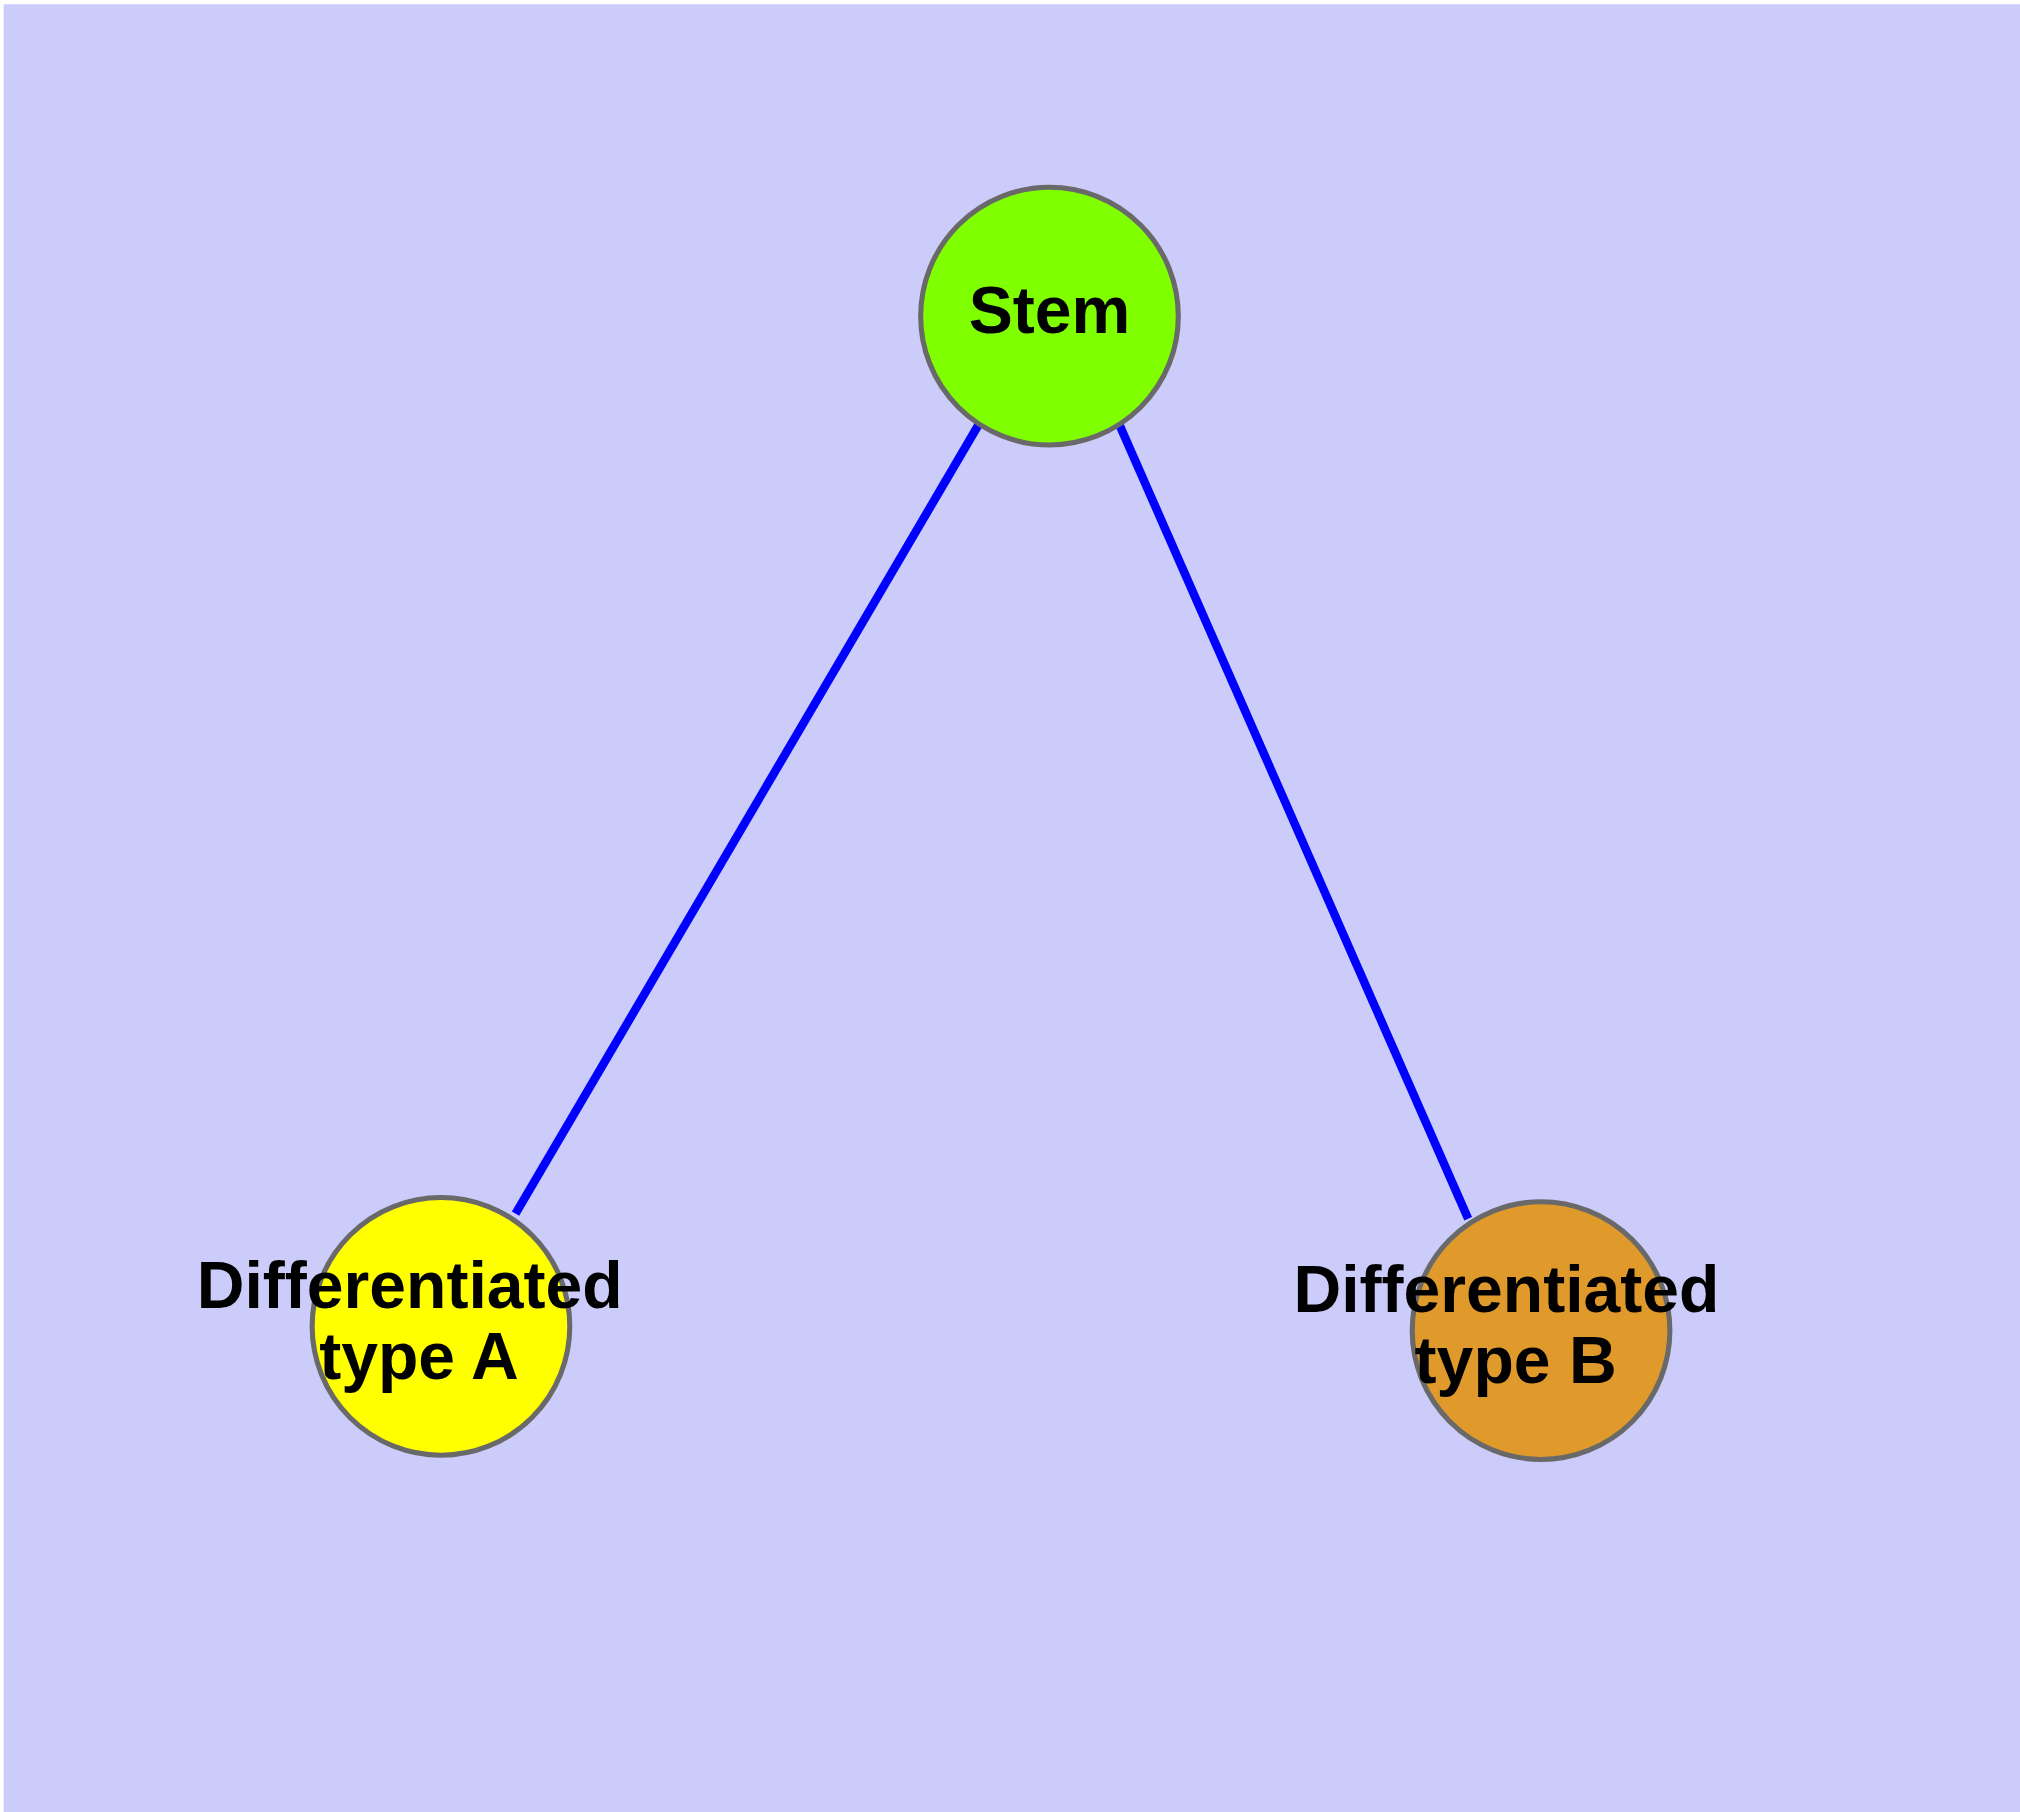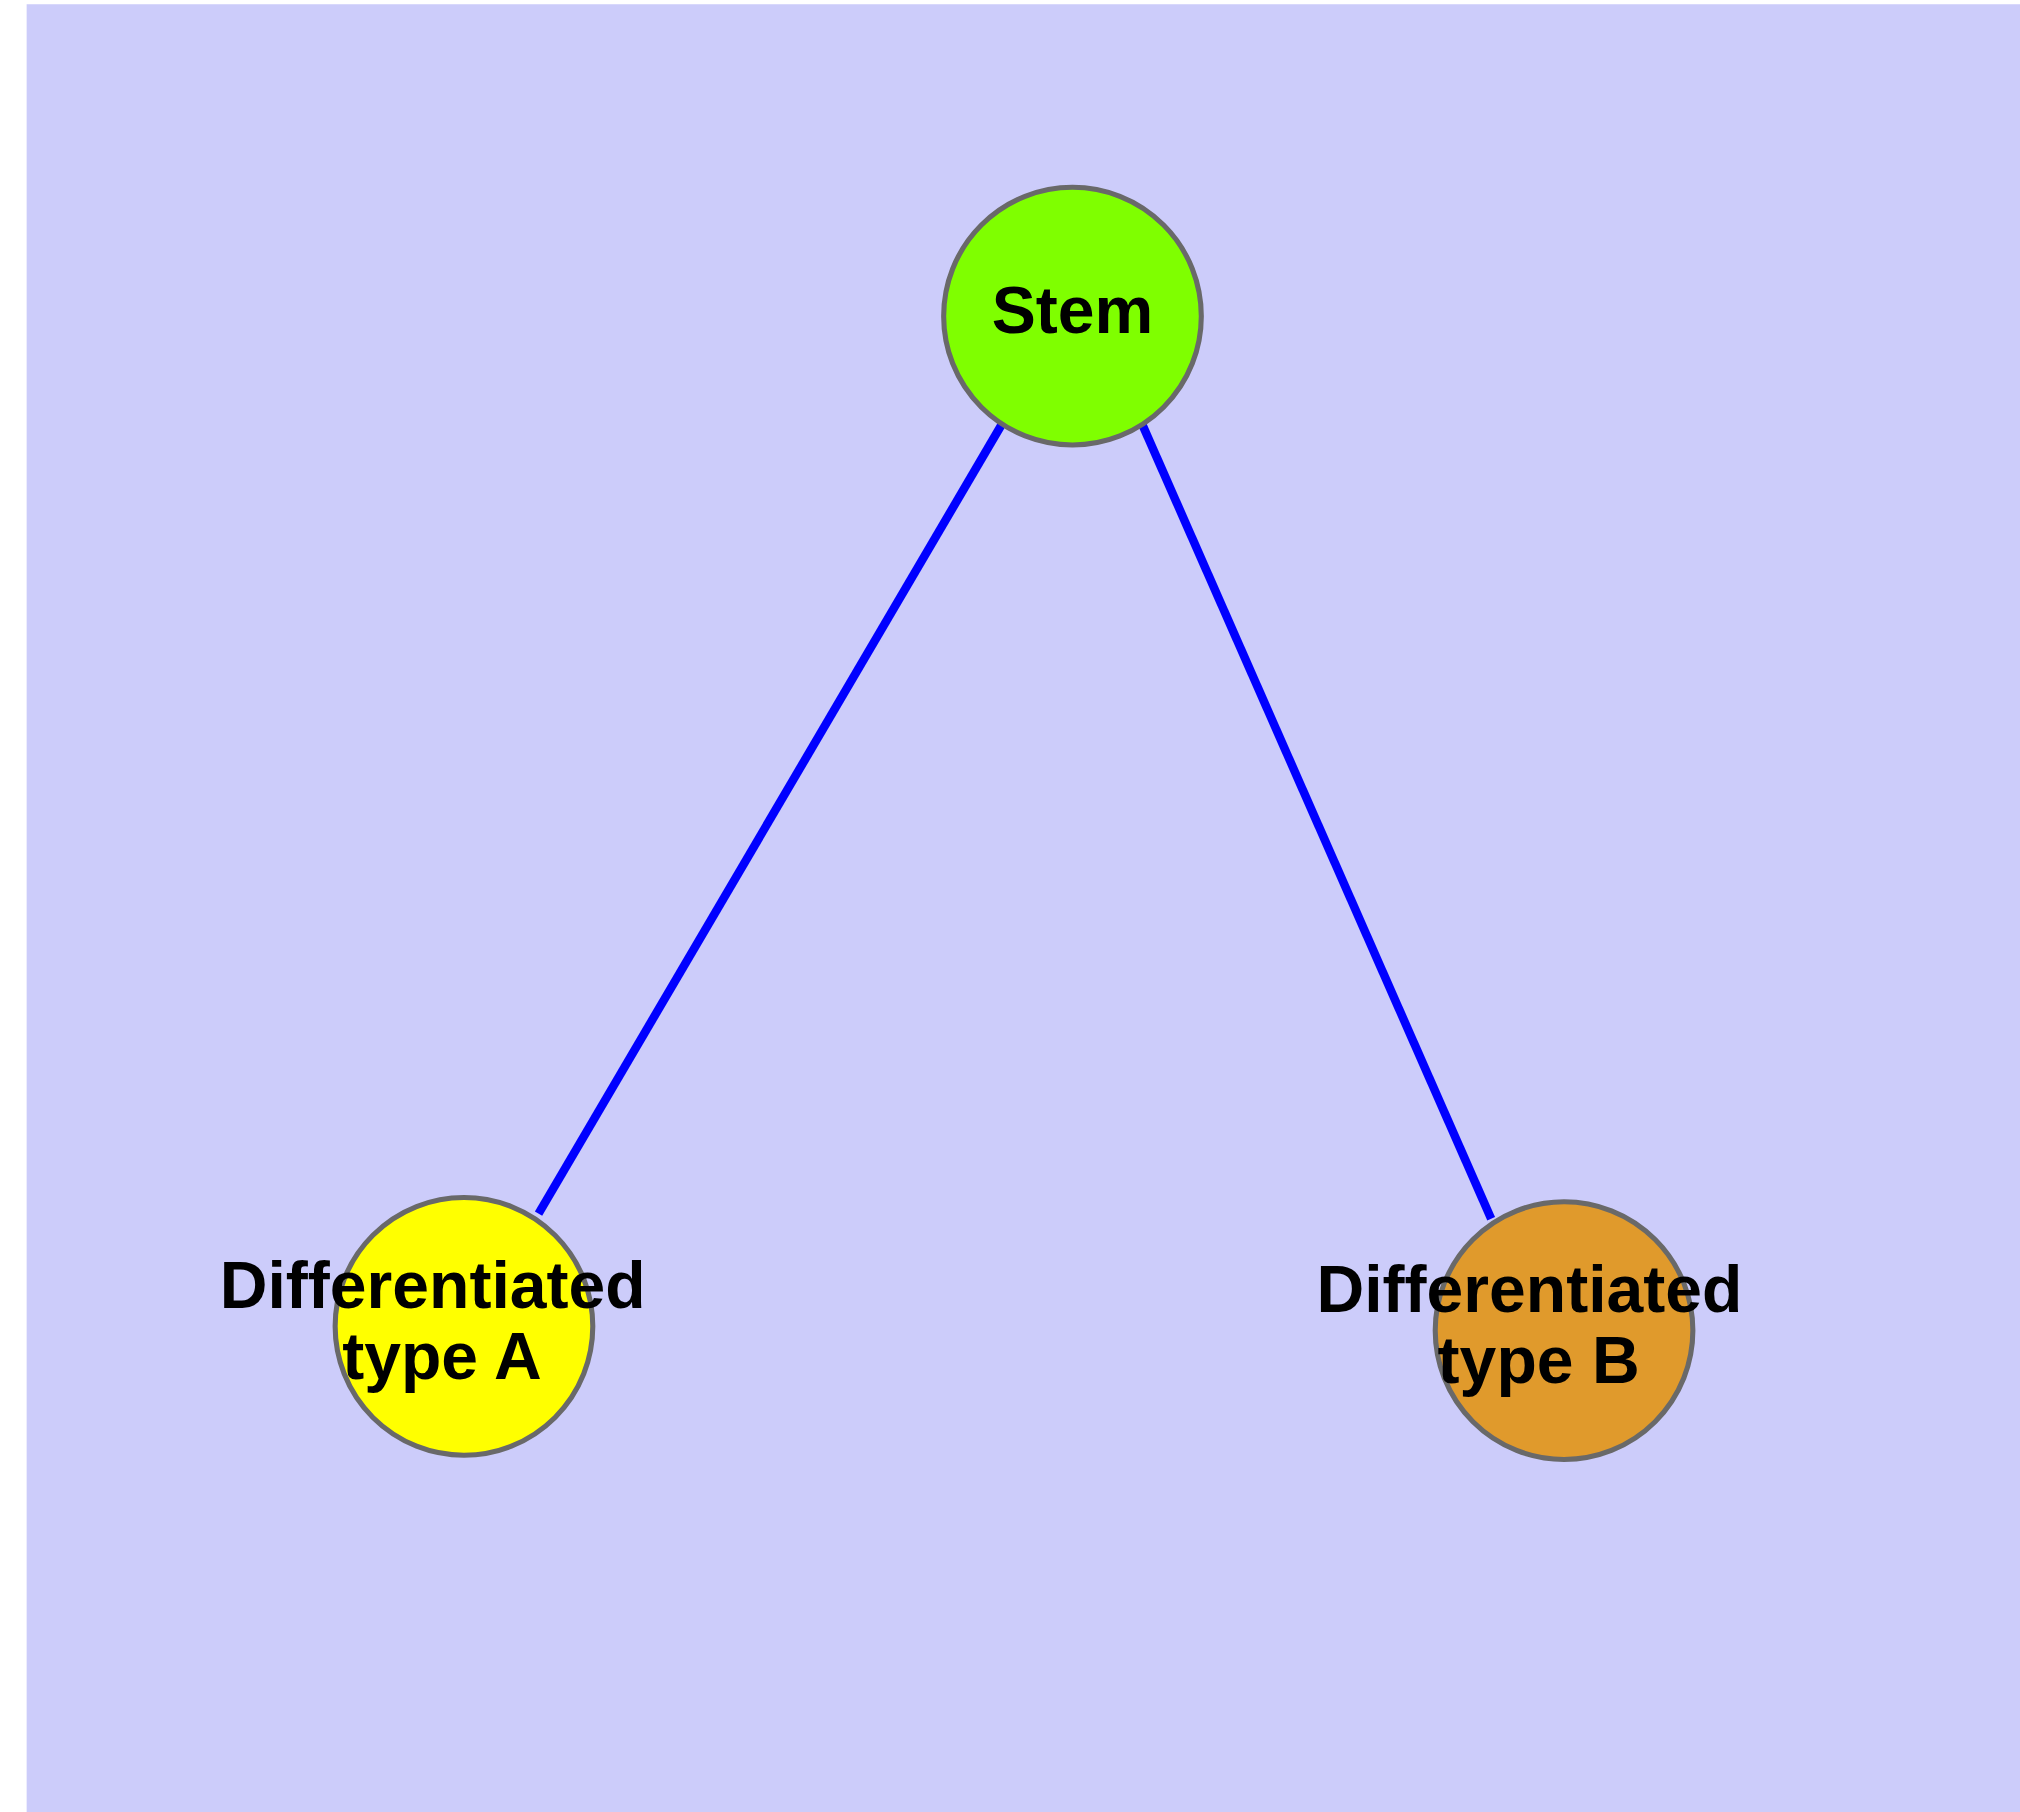--- a/index.html
+++ b/index.html
@@ -30,21 +30,21 @@
     font-family: "Liberation Sans", sans-serif;
     font-weight: bold;
     fill: #000000;
     dominant-baseline: middle;
     text-anchor: middle;
   }
 </style>
 </head>
 <body style="width: 2021px; height: 1812px; background: rgb(255, 255, 255);">
 
-<div id="graph-canvas" style="width: 1828px; height: 1812px; margin-left: 23px;">
+<div id="graph-canvas" style="width: 1828px; height: 1812px;">
   <svg id="graph-svg" viewBox="0 0 2384 2138" style="width: 2021px; height: 1812px;">
 
     <rect x="0" y="0" width="2384" height="2138" fill="#ffffff"></rect>
 
     <rect id="plot-bg" x="4" y="5" width="2380" height="2133" fill="#ccccfa"></rect>
 
     <g id="edges-group">
       <line id="edge-0" x1="1155" y1="500" x2="608" y2="1432" stroke="#0000ff" stroke-width="10" stroke-linecap="butt"></line>
       <line id="edge-1" x1="1320" y1="500" x2="1732" y2="1438" stroke="#0000ff" stroke-width="10" stroke-linecap="butt"></line>
     </g>

